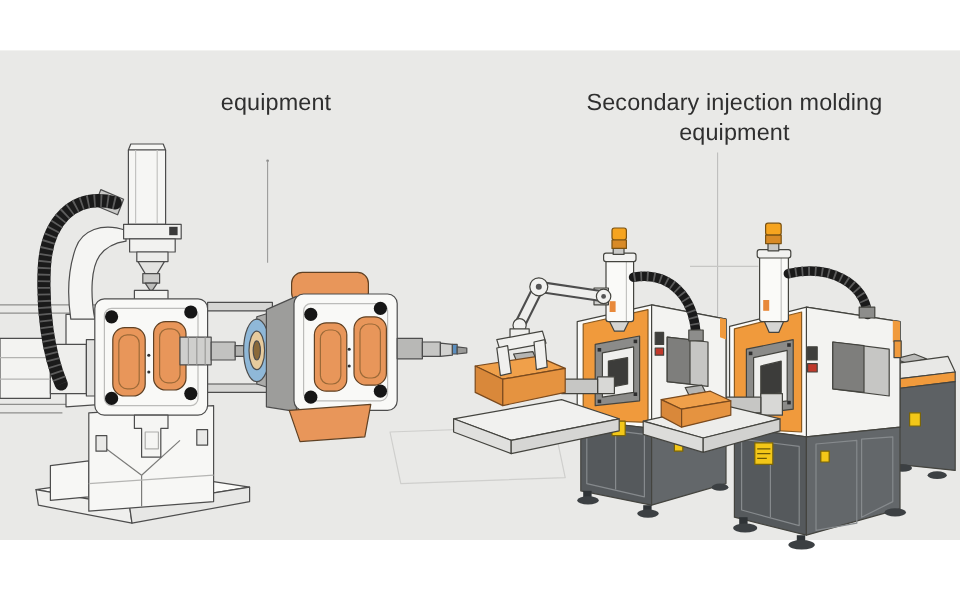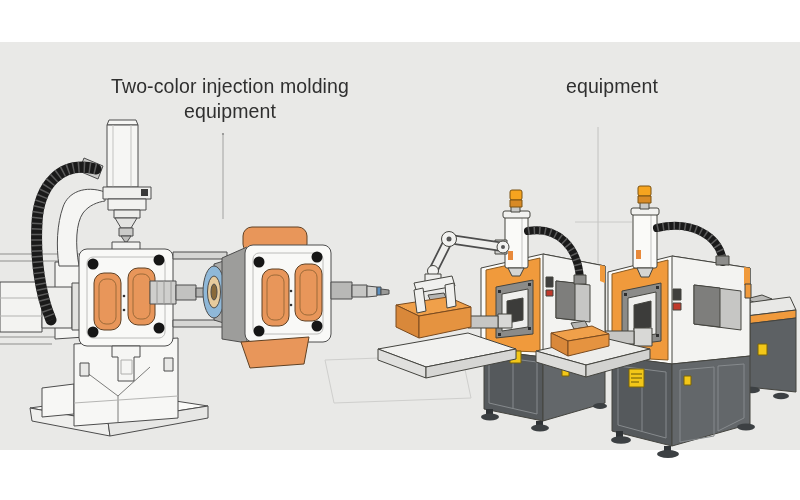--- a/index.html
+++ b/index.html
@@ -311,19 +311,19 @@
         <g>
           <polygon points="414,283 452,276 455,286 417,293" fill="#f0f0ee"></polygon>
           <polygon points="414,290 423,288 426,311 417,313" fill="#f0f0ee"></polygon>
           <polygon points="445,285 454,283 456,306 447,308" fill="#f0f0ee"></polygon>
         </g>
       </g>
     </g>
   </svg>
 
   <div class="label" id="label-left">
-    <span>Two-color injection molding</span>
     <span>equipment</span>
   </div>
   <div class="label" id="label-right">
+    <span>Secondary injection molding</span>
     <span>equipment</span>
   </div>
 </div>
 
 </body></html>

